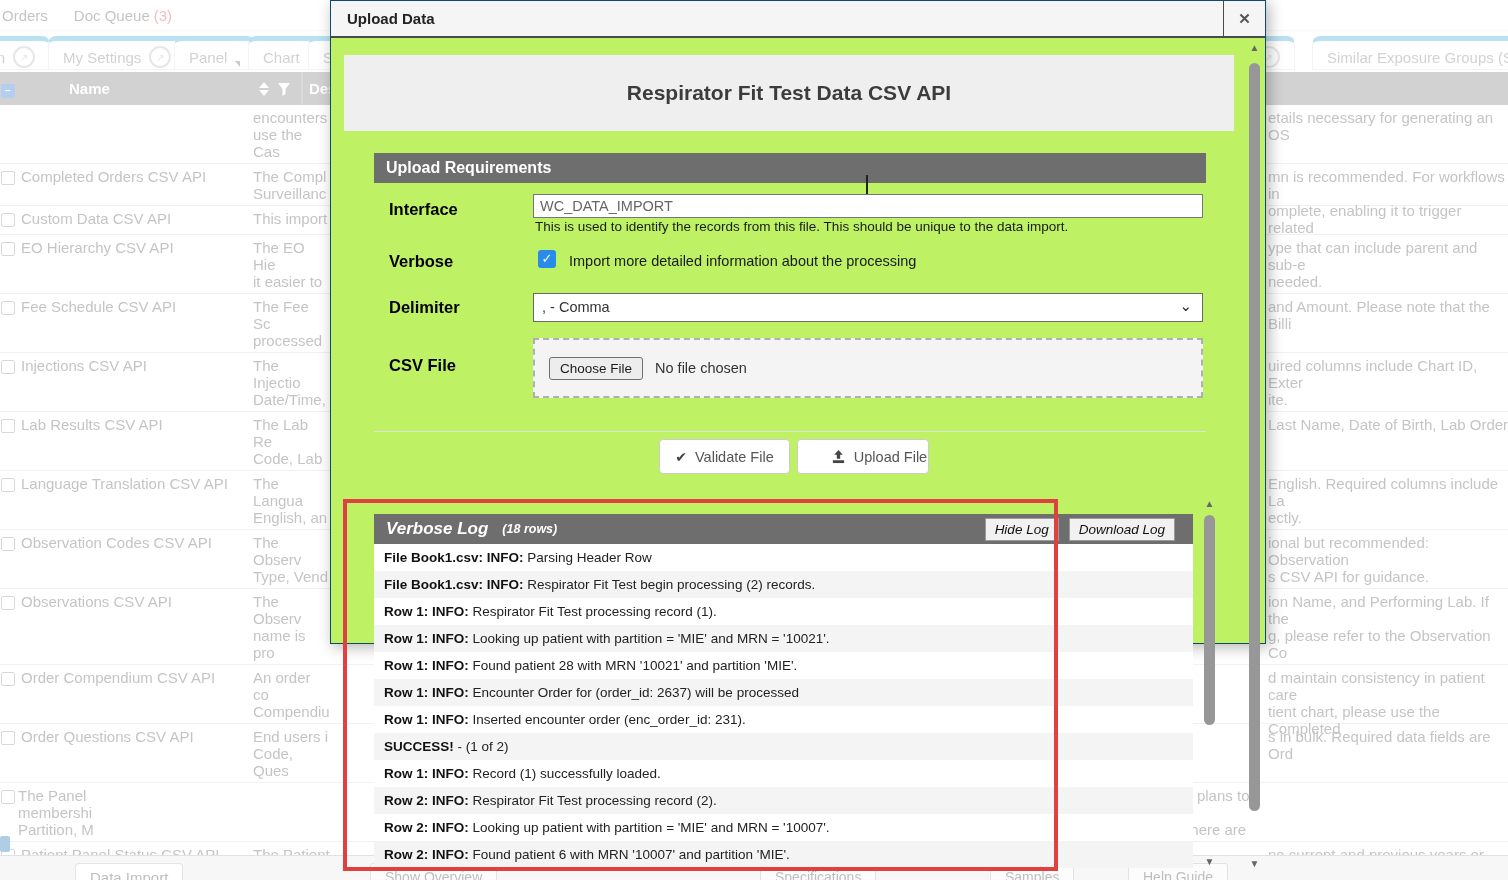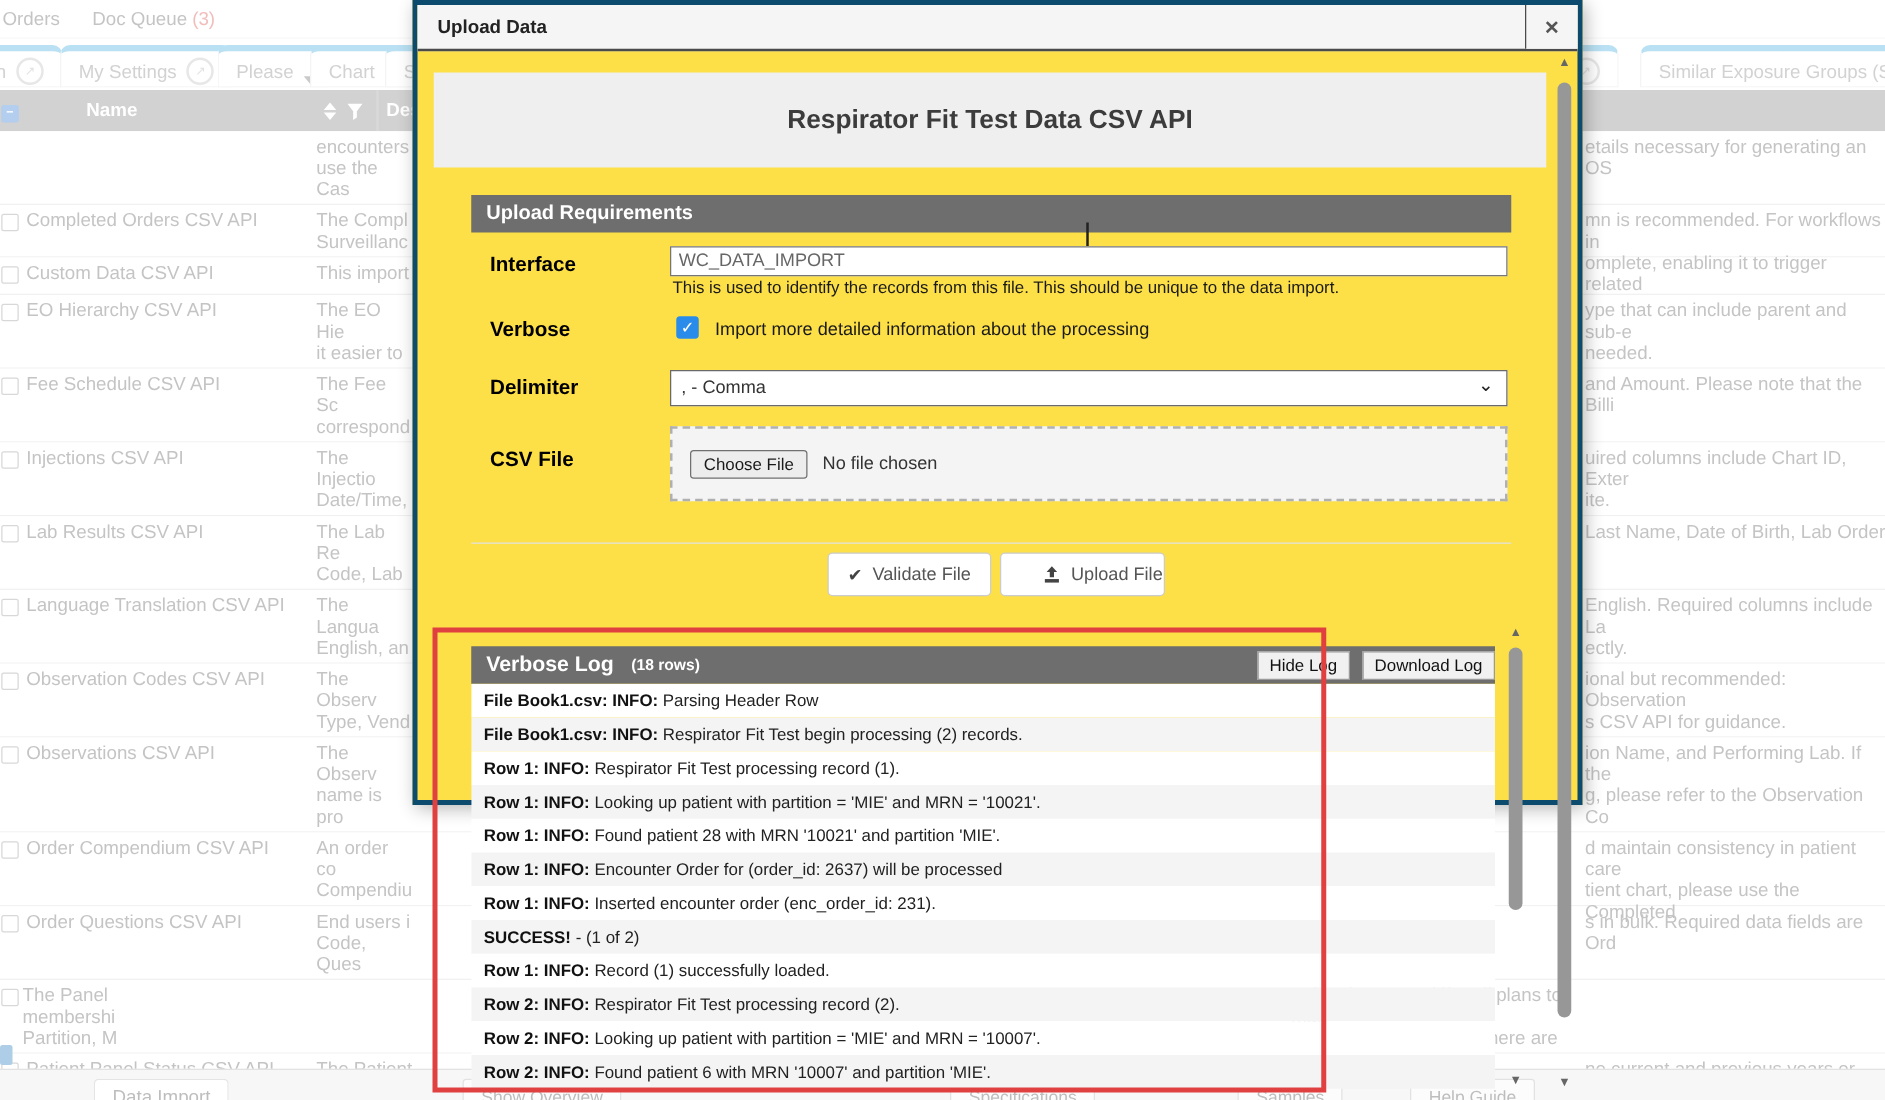--- a/index.html
+++ b/index.html
@@ -45,22 +45,22 @@
   .desc-right{position:absolute;left:1015px;top:0;width:242px;overflow:hidden;white-space:pre-line;}
 
   .blue-chip{position:absolute;left:0;top:836px;width:10px;height:16px;background:#2e7fc2;border-radius:2px;}
   .bg-bottom{position:absolute;left:0;right:0;top:855px;height:25px;background:#ececec;border-top:1px solid #b5b5b5;z-index:2;}
   .bb-tab{position:absolute;left:75px;top:7px;background:#fff;border:1px solid #bbb;border-bottom:none;
           border-radius:4px 4px 0 0;padding:5px 14px;font-size:15px;color:#555;}
   .bb-btn{position:absolute;top:7px;background:#f8f8f8;border:1px solid #b5b5b5;border-radius:3px;
           padding:5px 14px;font-size:14px;color:#555;white-space:nowrap;}
 
   
-  .modal{position:absolute;left:330px;top:0;width:936px;height:644px;background:#fde047;
-         border:4px solid #0c4a6e;box-sizing:border-box;z-index:10;
+  .modal{position:absolute;left:330px;top:0;width:936px;height:644px;background:#bef264;
+         border:1px solid #0c4a6e;box-sizing:border-box;z-index:10;
          box-shadow:3px 3px 14px rgba(0,0,0,.3);}
   .m-head{position:absolute;left:0;top:0;right:0;height:35px;background:#f5f5f5;
           border-bottom:2px solid #4a4a4a;display:flex;align-items:center;}
   .m-title{font-size:15px;font-weight:bold;color:#222;padding-left:16px;}
   .m-close{margin-left:auto;width:42px;height:100%;border-left:1px solid #4a4a4a;
            display:flex;align-items:center;justify-content:center;font-size:15px;font-weight:bold;
            color:#555;cursor:pointer;background:#f5f5f5;box-sizing:border-box;}
 
   .banner{position:absolute;left:13px;top:54px;width:890px;height:76px;background:#efefef;
           display:flex;align-items:center;justify-content:center;}
@@ -89,21 +89,21 @@
 
   .hr{position:absolute;left:43px;top:430px;width:832px;height:1px;background:#e2e2e2;}
   .act-btn{position:absolute;top:438px;height:35px;border:1px solid #ccc;border-radius:4px;background:#fff;
            font-size:14.5px;color:#555;display:flex;align-items:center;justify-content:center;gap:8px;
            cursor:pointer;box-sizing:border-box;}
   #validate-btn{left:328px;width:131px;}
   #upload-btn{left:466px;width:132px;padding-left:32px;}
   .vcheck{color:#444;font-size:14px;}
 
   .log-head{position:absolute;left:43px;top:513px;width:819px;height:30px;background:#6e6e6e;
-            display:flex;align-items:center;box-sizing:border-box;}
+            display:flex;align-items:center;box-sizing:border-box;padding-right:18px;font-style:italic;}
   .log-title{color:#fff;font-weight:bold;font-size:17px;padding-left:12px;}
   .log-count{color:#fff;font-weight:bold;font-size:12.5px;margin-left:14px;}
   .log-btn{background:#f1f1f1;border:1px solid #9a9a9a;font-size:13.5px;color:#111;
            padding:3px 9px;cursor:pointer;white-space:nowrap;}
   #hide-log{margin-left:auto;}
   #download-log{margin-left:10px;}
   .log-rows{position:absolute;left:43px;top:543px;width:819px;height:333px;overflow:hidden;}
   .log-row{height:27px;line-height:27px;padding-left:10px;font-size:13.5px;color:#222;
            white-space:nowrap;overflow:hidden;background:#fff;}
   .log-row.alt{background:#f4f4f4;}
@@ -137,21 +137,21 @@
     <div class="tabrow" id="tabrow">
         <div class="tab" style="left: -30px;">
           <span>nin</span>
           <span class="circ">↗</span>
         </div>
         <div class="tab" style="left: 48px;">
           <span>My Settings</span>
           <span class="circ">↗</span>
         </div>
         <div class="tab" style="left: 174px;">
-          <span>Please</span>
+          <span>Panel</span>
           <span class="caret"></span>
         </div>
         <div class="tab" style="left: 248px;">
           <span>Chart</span>
           <span class="caret"></span>
         </div>
         <div class="tab" style="left: 308px;">
           <span>Syste</span>
         </div>
         <div class="tab" style="left: 1222px;">
@@ -207,21 +207,21 @@
           <span class="col-cb"><span class="cbx"></span></span>
           <span class="name-cell">EO Hierarchy CSV API</span>
           <span class="desc-cell"><span class="desc-left">The EO Hie
 it easier to</span><span class="desc-right">ype that can include parent and sub-e
 needed.</span></span>
         </div>
         <div class="bg-row">
           <span class="col-cb"><span class="cbx"></span></span>
           <span class="name-cell">Fee Schedule CSV API</span>
           <span class="desc-cell"><span class="desc-left">The Fee Sc
-correspond</span><span class="desc-right">and Amount. Please note that the Billi</span></span>
+processed</span><span class="desc-right">and Amount. Please note that the Billi</span></span>
         </div>
         <div class="bg-row">
           <span class="col-cb"><span class="cbx"></span></span>
           <span class="name-cell">Injections CSV API</span>
           <span class="desc-cell"><span class="desc-left">The Injectio
 Date/Time,</span><span class="desc-right">uired columns include Chart ID, Exter
 ite.</span></span>
         </div>
         <div class="bg-row">
           <span class="col-cb"><span class="cbx"></span></span>

